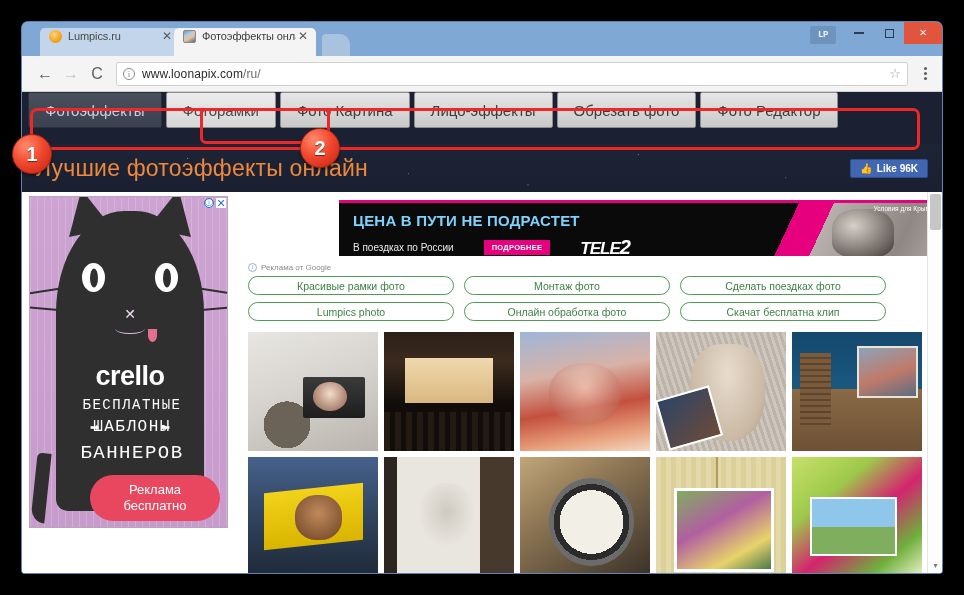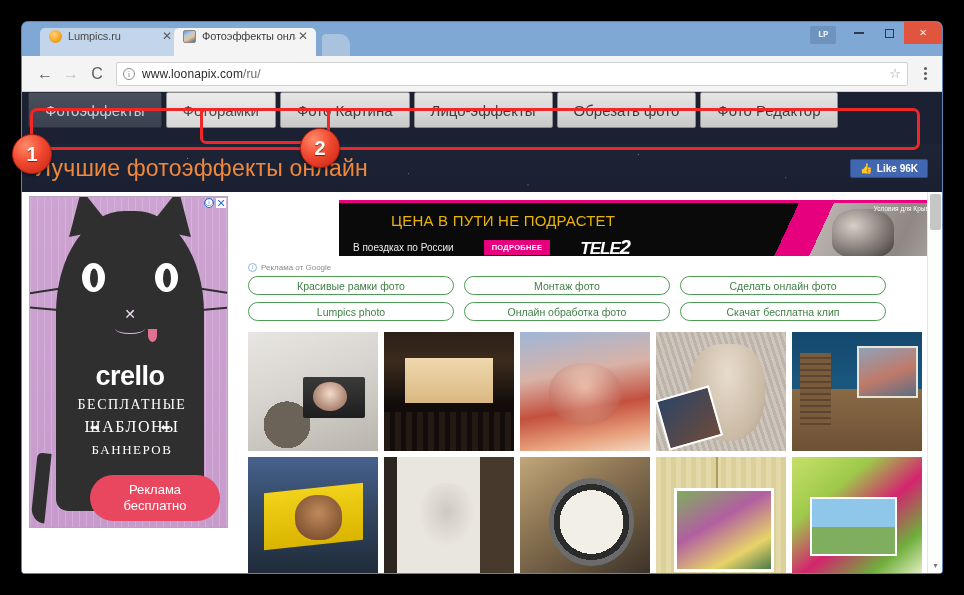--- a/index.html
+++ b/index.html
@@ -335,26 +335,26 @@
     text-align: center;
     color: #fff;
     font-size: 27px;
     font-weight: bold;
     letter-spacing: -0.5px;
   }
   .ad-l1, .ad-l2, .ad-l3 {
     position: absolute; left: 4px; right: 0;
     text-align: center;
     color: #fff;
-    font-family: Liberation Serif, serif;
+    font-family: Liberation Mono, monospace;
     letter-spacing: 1.5px;
   }
   .ad-l1 { top: 186px; font-size: 14px; }
   .ad-l2 { top: 207px; font-size: 16px; }
-  .ad-l3 { top: 231px; font-size: 13px; }
+  .ad-l3 { top: 231px; font-size: 19px; }
   .ad-arrowl, .ad-arrowr { position: absolute; top: 210px; color:#fff; font-size: 11px; }
   .ad-arrowl { left: 34px; }
   .ad-arrowr { right: 34px; }
   .ad-cta {
     position: absolute;
     left: 34px; top: 264px;
     width: 130px; height: 46px;
     background: #e8475f;
     border-radius: 24px;
     color: #fff;
@@ -385,25 +385,24 @@
     position: relative;
     width: 655px; height: 56px;
     margin: 2px 0 0 95px;
     background: #0a0a0a;
     border-top: 3px solid #e6007e;
     overflow: hidden;
     display: flex;
   }
   .t2-left { flex: 0 0 430px; padding: 9px 0 0 14px; }
   .t2-h {
-    color: #eab308;
+    color: #7dd3fc;
     font-size: 15px;
-    font-weight: normal;
+    font-weight: bold;
     letter-spacing: 0.2px;
-    margin-left: 38px;
   }
   .t2-row { display: flex; align-items: center; margin-top: 7px; gap: 30px; }
   .t2-sub { color: #e9e9e9; font-size: 10px; }
   .t2-cta {
     background: #e6007e;
     color: #fff;
     font-size: 7.5px;
     font-weight: bold;
     padding: 3px 8px;
     letter-spacing: 0.3px;
@@ -694,21 +693,21 @@
         </div>
 
         <div class="adsense-label">
           <span class="i">i</span>
           <span>Реклама от Google</span>
         </div>
 
         <div class="pill-grid">
           <a class="pill">Красивые рамки фото</a>
           <a class="pill">Монтаж фото</a>
-          <a class="pill">Сделать онлайн фото</a>
+          <a class="pill">Сделать поездках фото</a>
           <a class="pill">Lumpics photo</a>
           <a class="pill">Онлайн обработка фото</a>
           <a class="pill">Скачат бесплатна клип</a>
         </div>
 
         <div class="photo-grid">
           <div class="ph ph1"></div>
           <div class="ph ph2"></div>
           <div class="ph ph3"></div>
           <div class="ph ph4"></div>

